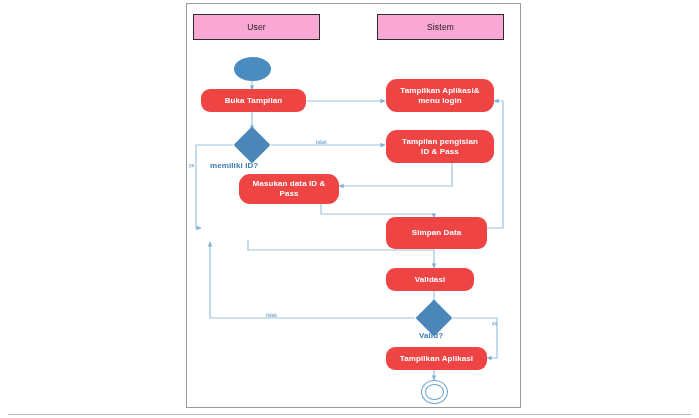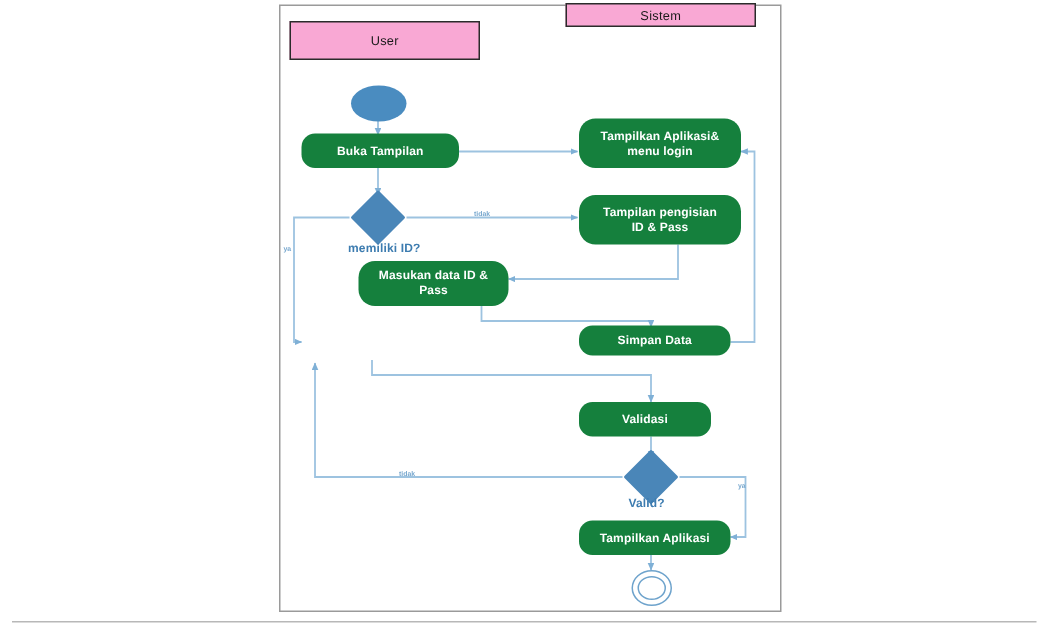--- a/index.html
+++ b/index.html
@@ -37,21 +37,21 @@
     box-sizing: border-box;
     color: #1a1a1a;
     font-size: 8.5px;
     display: flex;
     align-items: center;
     justify-content: center;
     letter-spacing: 0.2px;
   }
   .node {
     position: absolute;
-    background: #15803d;
+    background: #ef4444;
     border-radius: 9px;
     color: #ffffff;
     font-size: 8px;
     font-weight: bold;
     display: flex;
     align-items: center;
     justify-content: center;
     text-align: center;
     line-height: 1.25;
     box-sizing: border-box;
@@ -154,50 +154,50 @@
 
       <path d="M453,318 L497,318 L497,358 L487,358"></path>
 
       <path d="M434,370 L434,380"></path>
     </g>
   </svg>
 
   <div class="lane-head" style="left:193px; top:14px; width:127px; height:26px;">
     <span>User</span>
   </div>
-  <div class="lane-head" style="left:377px; top:2px; width:127px; height:16px;">
+  <div class="lane-head" style="left:377px; top:14px; width:127px; height:26px;">
     <span>Sistem</span>
   </div>
 
   <div class="start-node" style="left:234px; top:57px; width:37px; height:24px;"></div>
 
   <div class="node" style="left:201px; top:89px; width:105px; height:23px;">
     <span>Buka Tampilan</span>
   </div>
 
   <div class="node two-line" style="left:386px; top:79px; width:108px; height:33px; flex-direction:column;">
     <span>Tampilkan Aplikasi&amp;</span>
     <span>menu login</span>
   </div>
 
   <div class="diamond" style="left:239px; top:132px; width:26px; height:26px;"></div>
-  <div class="dlabel" style="left:232px; top:161px;">memiliki ID?</div>
+  <div class="dlabel" style="left:210px; top:161px;">memiliki ID?</div>
 
   <div class="node two-line" style="left:239px; top:174px; width:100px; height:30px; flex-direction:column;">
     <span>Masukan data ID &amp;</span>
     <span>Pass</span>
   </div>
 
   <div class="node two-line" style="left:386px; top:130px; width:108px; height:33px; flex-direction:column;">
     <span>Tampilan pengisian</span>
     <span>ID &amp; Pass</span>
   </div>
 
 
-  <div class="node" style="left:386px; top:217px; width:101px; height:20px;">
+  <div class="node" style="left:386px; top:217px; width:101px; height:32px;">
     <span>Simpan Data</span>
   </div>
 
   <div class="node" style="left:386px; top:268px; width:88px; height:23px;">
     <span>Validasi</span>
   </div>
 
   <div class="diamond" style="left:421px; top:305px; width:26px; height:26px;"></div>
   <div class="dlabel" style="left:419px; top:331px;">Valid?</div>
 

